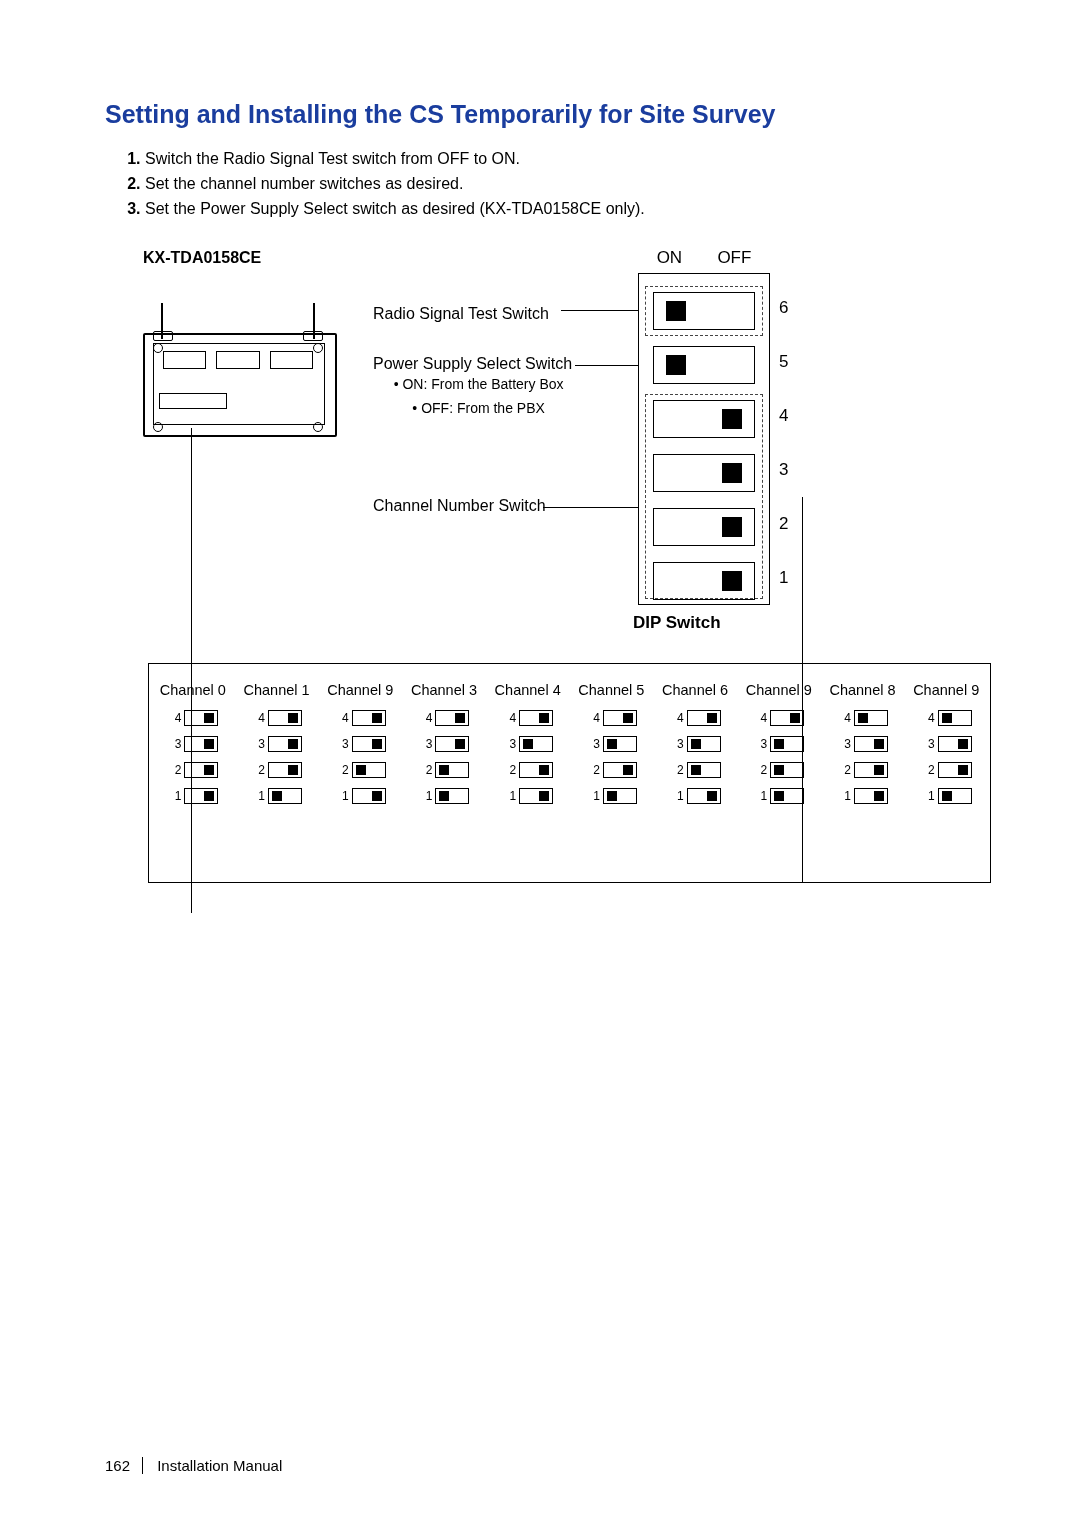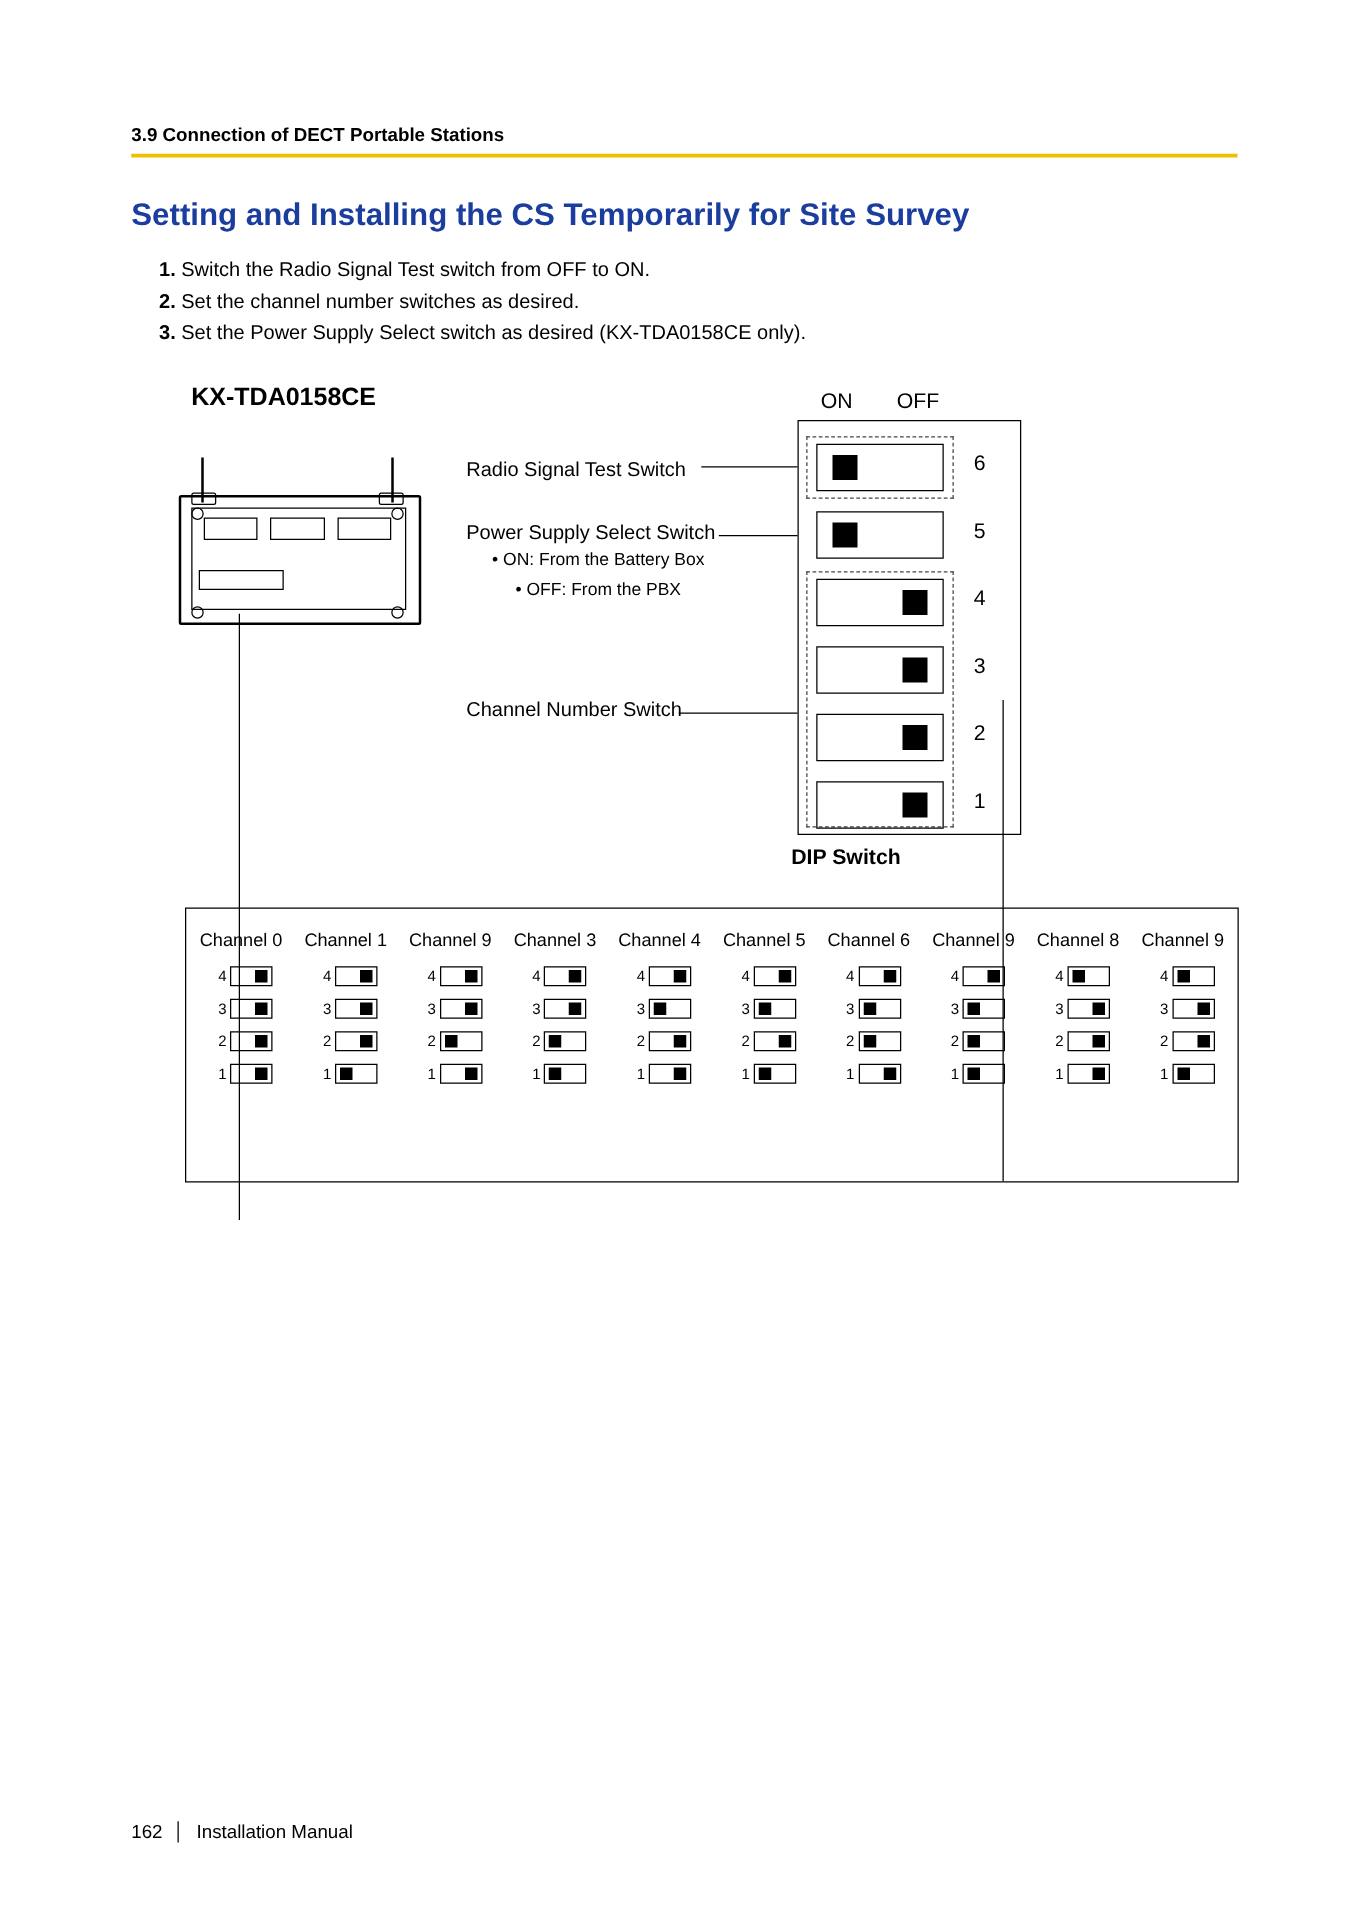--- a/index.html
+++ b/index.html
@@ -34,23 +34,23 @@
     padding-left: 40px;
   }
   ol.steps li {
     font-size: 16px;
     line-height: 1.55;
   }
   ol.steps li::marker {
     font-weight: bold;
   }
   .model {
-    font-size: 20px;
+    font-size: 16px;
     font-weight: bold;
-    margin: 20px 0 6px 48px;
+    margin: 20px 0 6px 38px;
   }
   .diagram-area {
     position: relative;
     height: 620px;
     margin-left: 38px;
     margin-right: 0;
   }
   
   .device {
     position: absolute;
@@ -85,21 +85,20 @@
   }
 
   
   .dip {
     position: absolute;
     top: 0;
     left: 495px;
     width: 130px;
     height: 330px;
     border: 1px solid #000;
-    padding-left: 47px;
   }
   .dip .onoff{
     position:absolute; top:-26px; left:0; width:130px; display:flex; justify-content:space-around; font-size:17px;
   }
   .dip .slot{
     position:absolute; left:14px; width:100px; height:36px; border:1px solid #000;
   }
   .dip .slot .k{ position:absolute; top:8px; width:20px; height:20px; background:#000;}
   .dip .num{ position:absolute; left:140px; font-size:17px; }
   .dip .dash{ position:absolute; border:1px dashed #444; }
@@ -149,21 +148,20 @@
   .footer{
     position:absolute; left:105px; bottom:54px; font-size:15px;
   }
   .footer .pn{ display:inline-block; padding-right:12px; border-right:1px solid #000; margin-right:10px;}
 </style>
 </head>
 <body>
 
 <div class="page">
 
-  <div class="section-header">3.9 Connection of DECT Portable Stations</div>
 
   <div class="title">Setting and Installing the CS Temporarily for Site Survey</div>
 
   <ol class="steps">
     <li>Switch the Radio Signal Test switch from OFF to ON.</li>
     <li>Set the channel number switches as desired.</li>
     <li>Set the Power Supply Select switch as desired (KX-TDA0158CE only).</li>
   </ol>
 
   <div class="model">KX-TDA0158CE</div>

